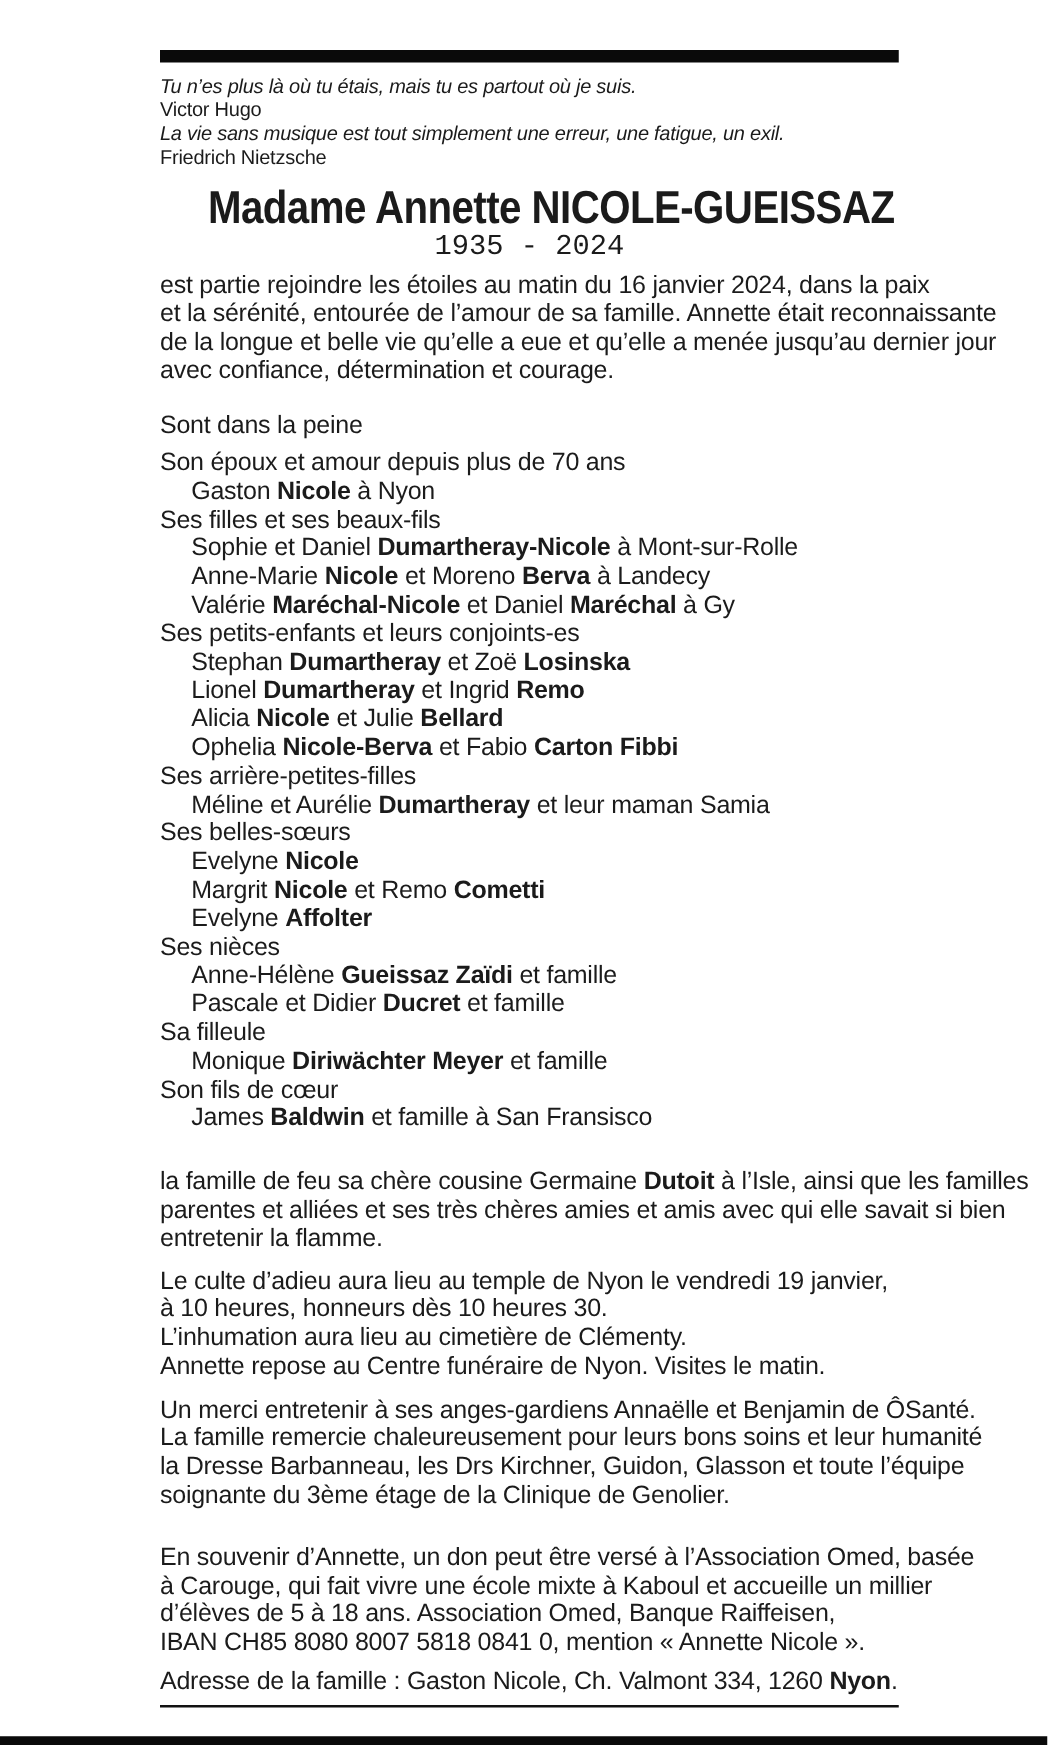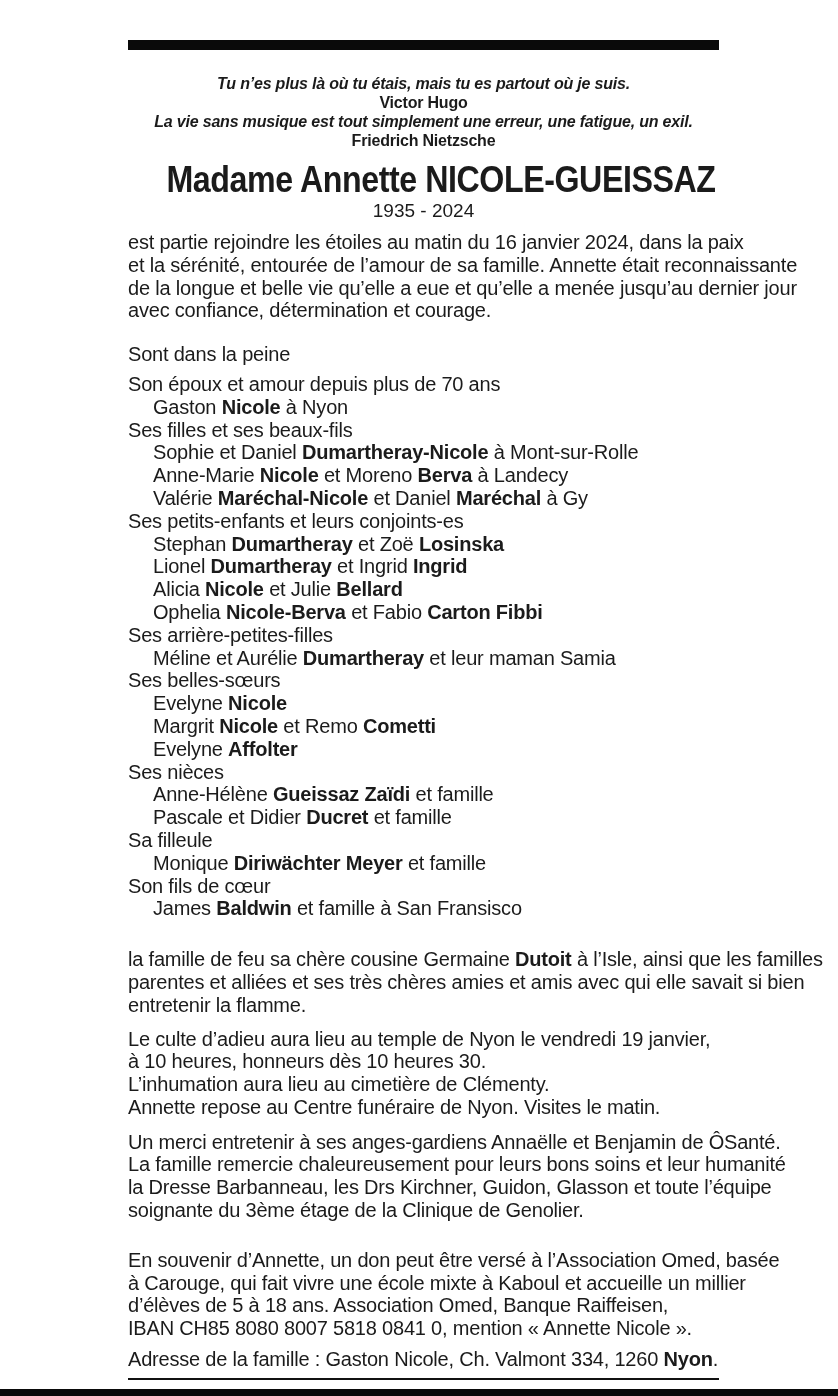--- a/index.html
+++ b/index.html
@@ -3,27 +3,27 @@
 <meta charset="utf-8">
 <style>
   html,body{margin:0;padding:0;}
   body{
     width:838px;height:1396px;position:relative;background:#ffffff;
     font-family:"Liberation Sans", sans-serif;color:#1b1b1b;overflow:hidden;
   }
   .page{position:absolute;inset:0;background:#ffffff;}
   .col{position:absolute;left:128px;top:0;width:591px;}
   .topbar{margin-top:40px;height:10px;background:#0a0a0a;}
-  .quotes{margin-top:24px;text-align:center;font-size:16px;line-height:19px;letter-spacing:-0.2px;font-weight:bold;}
+  .quotes{margin-top:10px;text-align:left;font-size:16px;line-height:19px;letter-spacing:-0.2px;}
   .q-text{font-style:italic;}
   h1.name{
     margin:10px 0 0;text-align:center;font-weight:700;font-size:37px;line-height:39px;
     letter-spacing:-0.5px;transform:scaleX(0.87);white-space:nowrap;
   }
-  .years{text-align:center;font-size:19px;line-height:22px;margin-top:1px;letter-spacing:0px;}
+  .years{text-align:center;font-size:23px;line-height:22px;margin-top:1px;letter-spacing:0px;font-family:Liberation Mono, monospace;}
   .body-text{font-size:20px;line-height:22.8px;letter-spacing:-0.2px;}
   .line{white-space:nowrap;}
   .b{font-weight:700;}
   .intro{margin-top:9px;}
   .mourning{margin-top:21px;}
   .family{margin-top:7px;}
   .relation{white-space:nowrap;}
   .member{padding-left:25px;white-space:nowrap;}
   .cousin{margin-top:28px;}
   .ceremony{margin-top:11px;}
@@ -62,21 +62,21 @@
 
     <div class="body-text family">
         <div class="relation">Son époux et amour depuis plus de 70 ans</div>
         <div class="member"><span>Gaston </span><span class="b">Nicole</span><span> à Nyon</span></div>
         <div class="relation">Ses filles et ses beaux-fils</div>
         <div class="member"><span>Sophie et Daniel </span><span class="b">Dumartheray-Nicole</span><span> à Mont-sur-Rolle</span></div>
         <div class="member"><span>Anne-Marie </span><span class="b">Nicole</span><span> et Moreno </span><span class="b">Berva</span><span> à Landecy</span></div>
         <div class="member"><span>Valérie </span><span class="b">Maréchal-Nicole</span><span> et Daniel </span><span class="b">Maréchal</span><span> à Gy</span></div>
         <div class="relation">Ses petits-enfants et leurs conjoints-es</div>
         <div class="member"><span>Stephan </span><span class="b">Dumartheray</span><span> et Zoë </span><span class="b">Losinska</span></div>
-        <div class="member"><span>Lionel </span><span class="b">Dumartheray</span><span> et Ingrid </span><span class="b">Ingrid</span></div>
+        <div class="member"><span>Lionel </span><span class="b">Dumartheray</span><span> et Ingrid </span><span class="b">Remo</span></div>
         <div class="member"><span>Alicia </span><span class="b">Nicole</span><span> et Julie </span><span class="b">Bellard</span></div>
         <div class="member"><span>Ophelia </span><span class="b">Nicole-Berva</span><span> et Fabio </span><span class="b">Carton Fibbi</span></div>
         <div class="relation">Ses arrière-petites-filles</div>
         <div class="member"><span>Méline et Aurélie </span><span class="b">Dumartheray</span><span> et leur maman Samia</span></div>
         <div class="relation">Ses belles-sœurs</div>
         <div class="member"><span>Evelyne </span><span class="b">Nicole</span></div>
         <div class="member"><span>Margrit </span><span class="b">Nicole</span><span> et Remo </span><span class="b">Cometti</span></div>
         <div class="member"><span>Evelyne </span><span class="b">Affolter</span></div>
         <div class="relation">Ses nièces</div>
         <div class="member"><span>Anne-Hélène </span><span class="b">Gueissaz Zaïdi</span><span> et famille</span></div>

